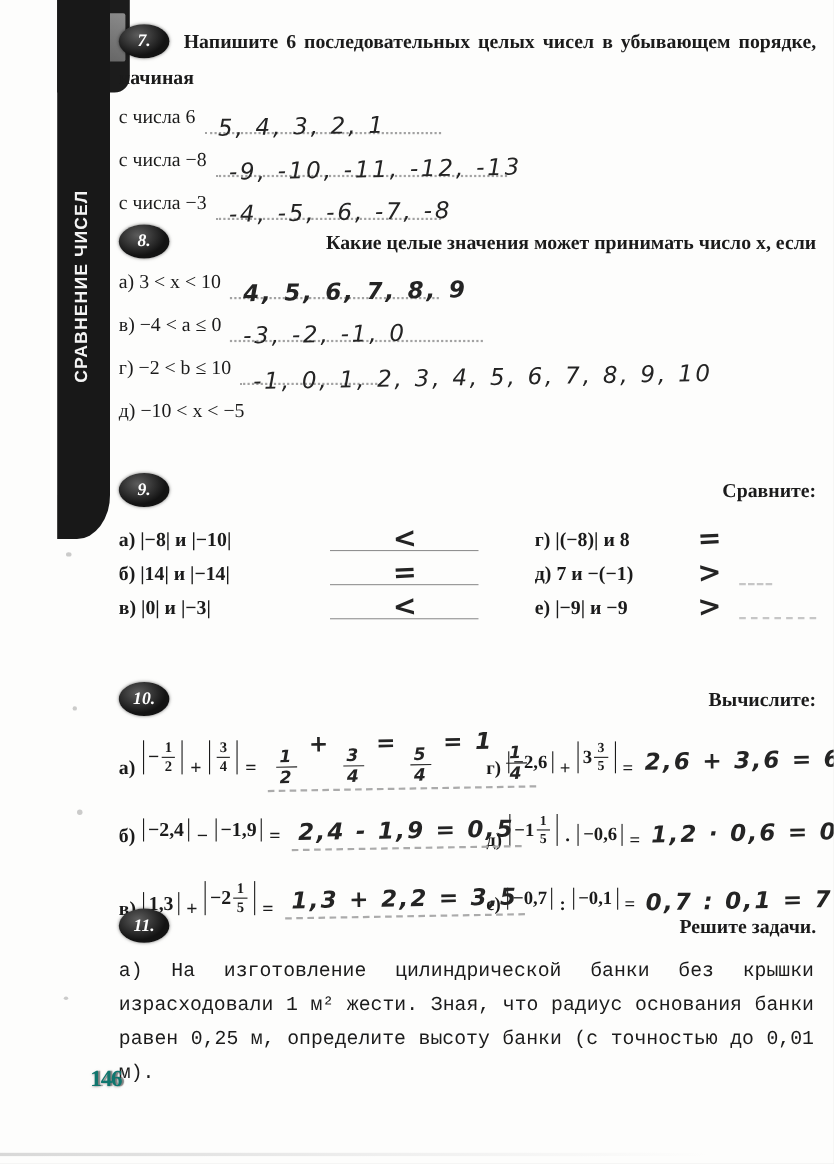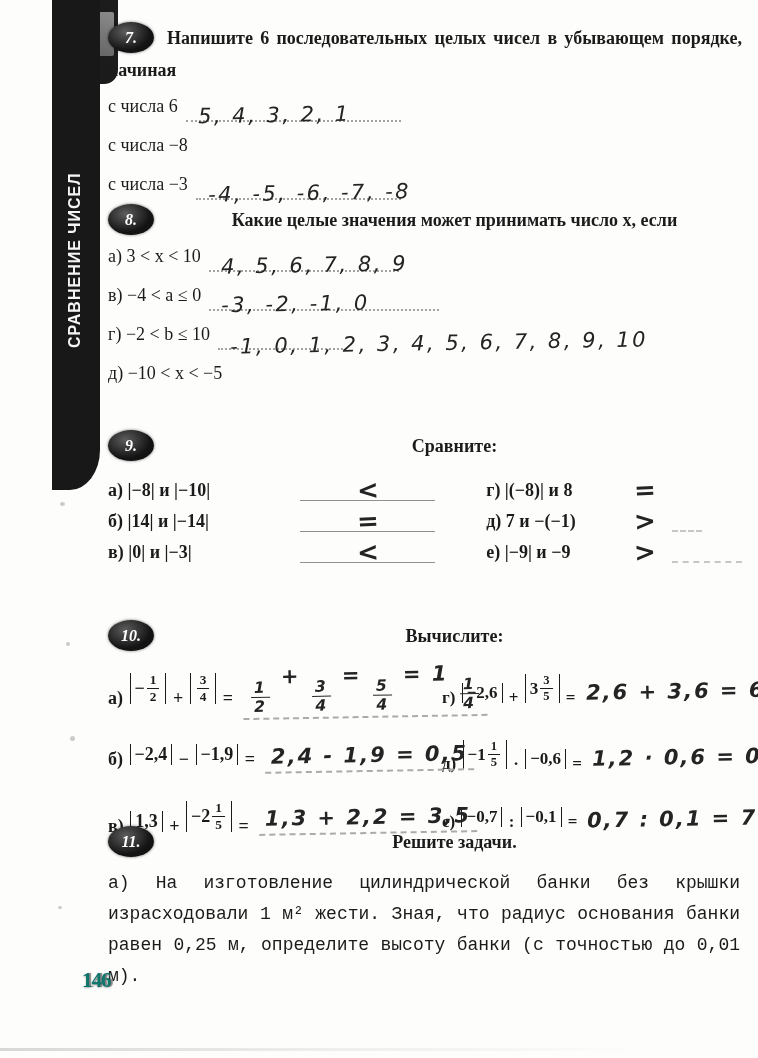--- a/index.html
+++ b/index.html
@@ -20,30 +20,30 @@
 
   
   .prob{position:absolute;left:108px;width:634px;}
   #p7{top:22px;}  #p8{top:204px;}  #p9{top:430px;}  #p10{top:620px;}  #p11{top:826px;}
 
   .badge{float:left;width:46px;height:31px;border-radius:50%;
         background:radial-gradient(ellipse at 38% 32%,#5d5d5d,#131313 62%);
         color:#fff;font:italic bold 16px/31px "Liberation Serif",serif;text-align:center;
         margin-right:13px;box-shadow:0 0 3px rgba(0,0,0,.55);}
   .ptitle{font-weight:bold;font-size:18px;line-height:32px;margin:0;text-align:justify;}
-  .ptitle.short{text-align:center;}
+  .ptitle.short{text-align:right;}
   .rows{clear:both;}
 
   
   .rowline{display:flex;margin-top:10px;height:29px;font-size:18px;}
   .lbl{white-space:nowrap;padding-right:8px;}
   .blank{position:relative;border-bottom:2px dotted #a2a2a2;height:24px;}
   .blank .hw{position:absolute;left:12px;bottom:-7px;}
   .w215{width:215px;} .w265{width:265px;} .w205{width:205px;}
-  .w190{width:190px;} .w120{width:120px;} .w230{width:230px;} .w125{width:125px;} .w240{width:240px;}
+  .w190{width:190px;font-weight:bold;} .w120{width:120px;} .w230{width:230px;} .w125{width:125px;} .w240{width:240px;}
 
   .hw{font-family:"DejaVu Sans",sans-serif;font-style:italic;font-size:21px;color:#242424;
       letter-spacing:2.5px;white-space:nowrap;display:inline-block;transform:rotate(-1deg);}
 
   
   .cols{display:flex;clear:both;margin-top:8px;}
   .colL{width:348px;} .colR{flex:1;}
   .row9{display:flex;align-items:flex-end;height:31px;font-size:18px;font-weight:bold;}
   .lbl9{width:192px;white-space:nowrap;}
   .lbl9r{width:148px;white-space:nowrap;margin-left:32px;}
@@ -103,20 +103,23 @@
     <p class="ptitle">Напишите 6 последовательных целых чисел в убывающем порядке, начиная</p>
     <div class="rows">
       <div class="rowline">
         <span class="lbl">с числа 6</span>
         <span class="blank w215">
             <span class="hw">5, 4, 3, 2, 1</span>
           </span>
       </div>
       <div class="rowline">
         <span class="lbl">с числа −8</span>
+        <span class="blank w265">
+            <span class="hw">-9, -10, -11, -12, -13</span>
+          </span>
       </div>
       <div class="rowline">
         <span class="lbl">с числа −3</span>
         <span class="blank w205">
             <span class="hw">-4, -5, -6, -7, -8</span>
           </span>
       </div>
     </div>
   </section>
 

